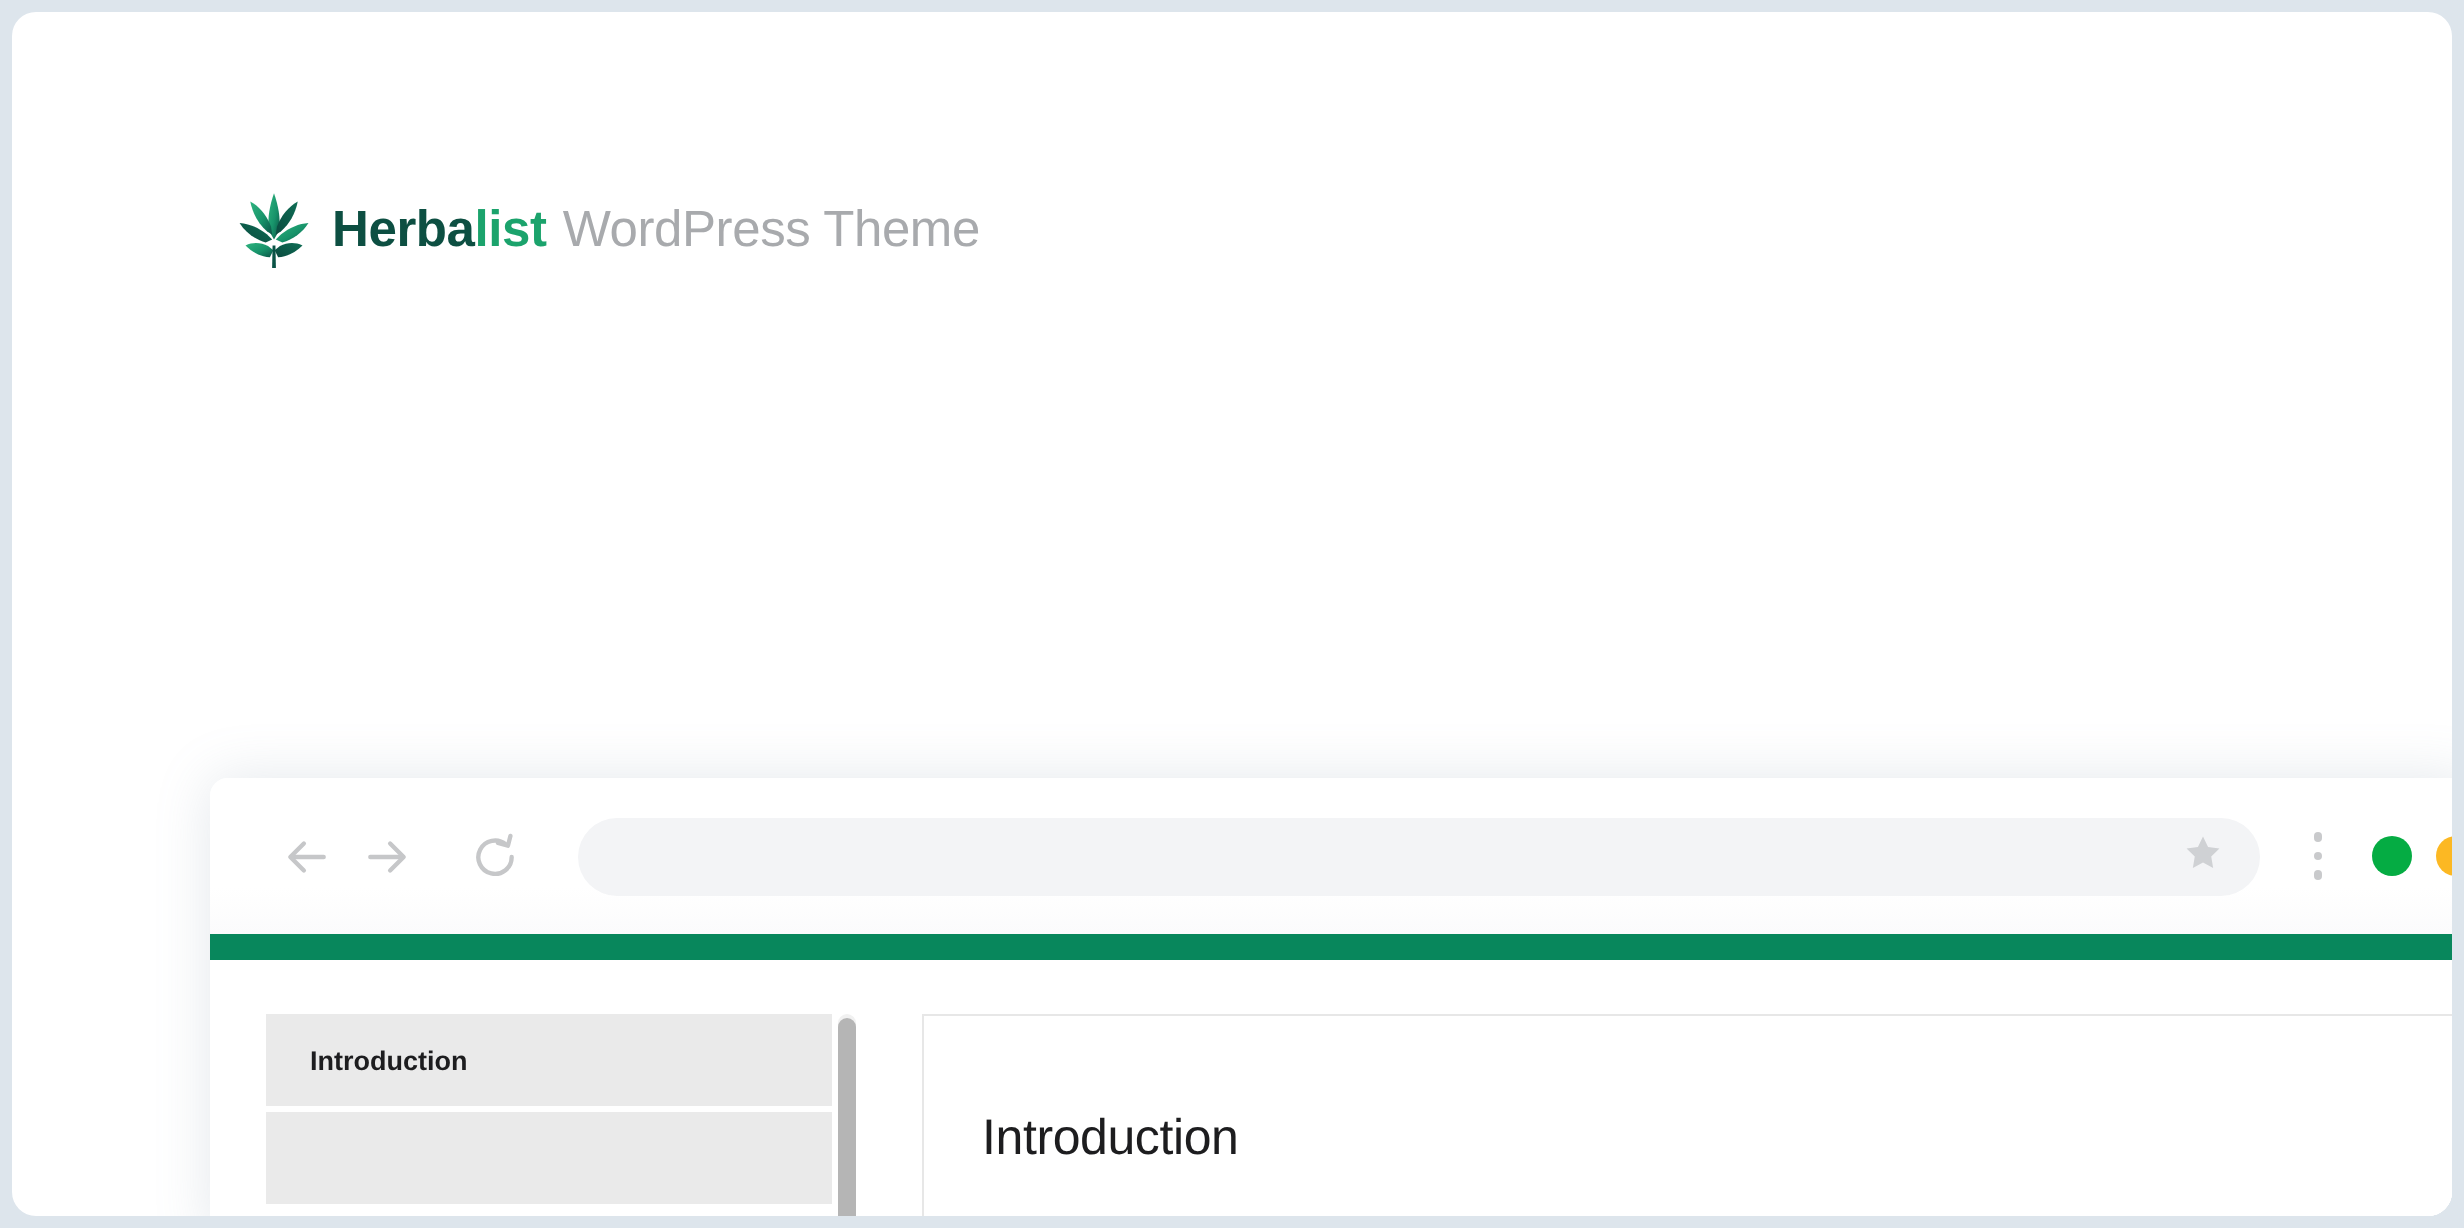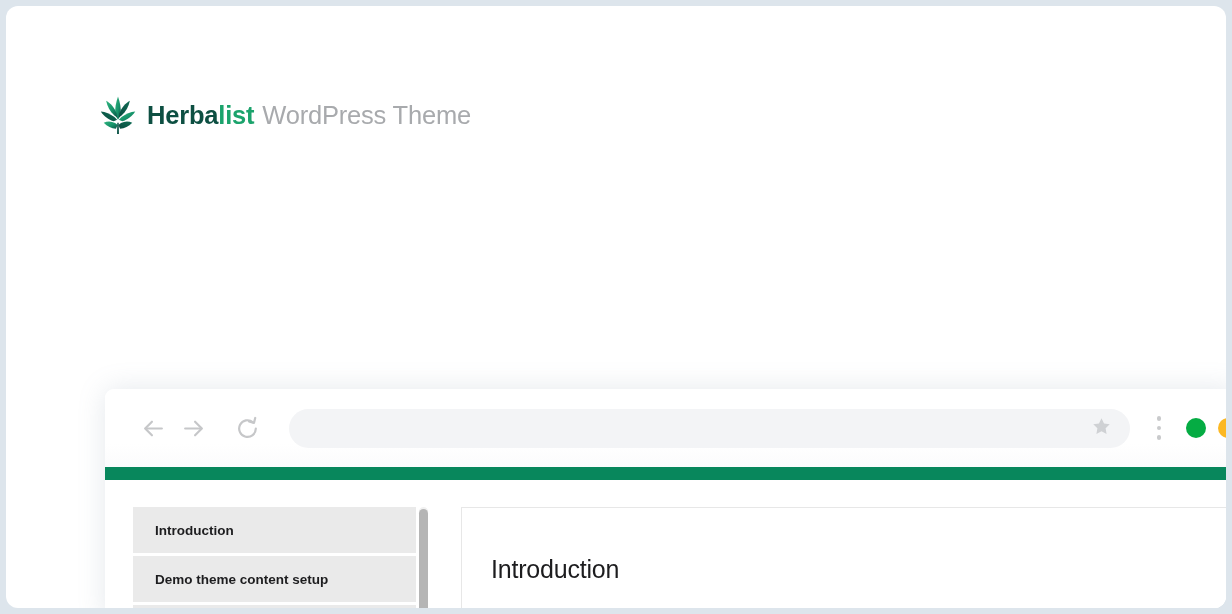--- a/index.html
+++ b/index.html
@@ -25,21 +25,21 @@
     width: 1220px;
     height: 602px;
     background: #ffffff;
     border-radius: 12px;
     overflow: hidden;
   }
 
   
   .brand {
     position: absolute;
-    left: 93px;
+    left: 112px;
     top: 86px;
     display: flex;
     align-items: center;
     height: 46px;
     text-align: right;
   }
   .brand-leaf {
     width: 38px;
     height: 40px;
     margin-right: 10px;
@@ -319,23 +319,20 @@
     <div class="site-bar"></div>
 
     <div class="site-body">
 
       <div class="doc-sidebar">
         <ul class="doc-list">
           <li class="doc-item">
             <span>Introduction</span>
           </li>
           <li class="doc-item">
-            <span>Demo theme content setup</span>
-          </li>
-          <li class="doc-item">
             <span></span>
           </li>
         </ul>
         <div class="scroll-track">
           <div class="scroll-thumb"></div>
         </div>
       </div>
 
       <div class="doc-content">
         <div class="doc-title">Introduction</div>

